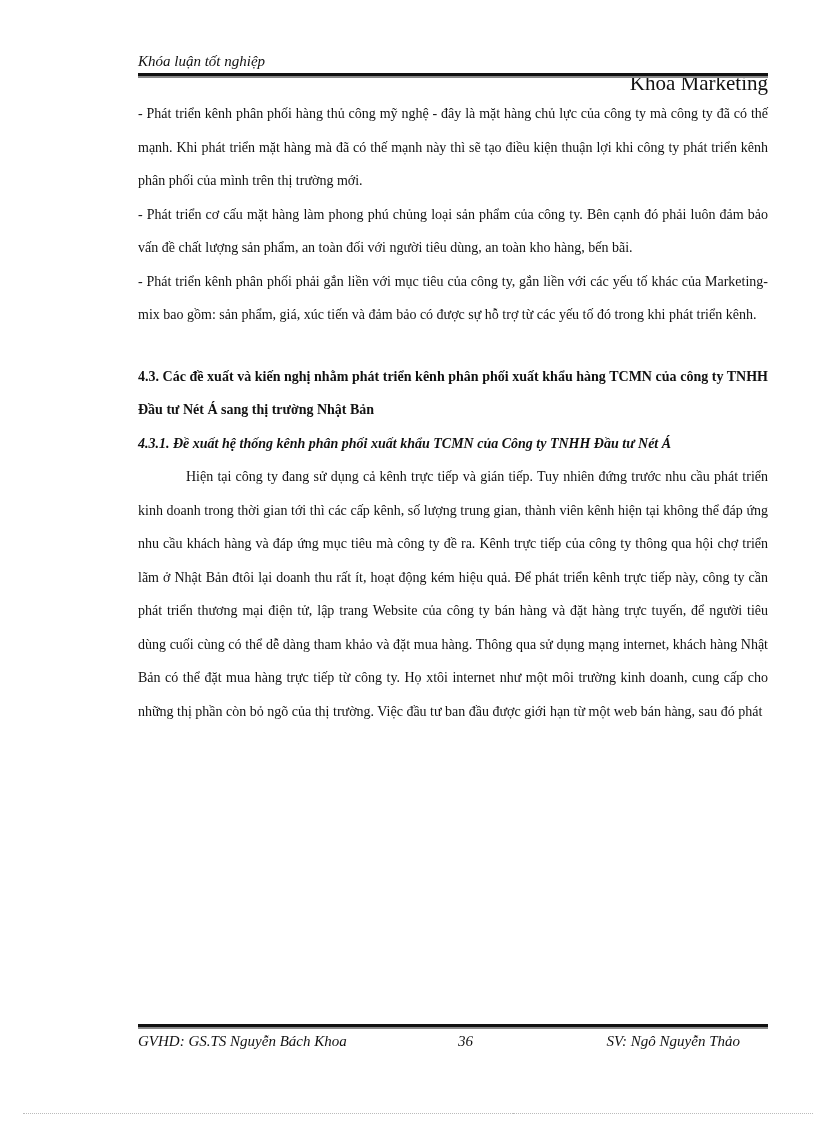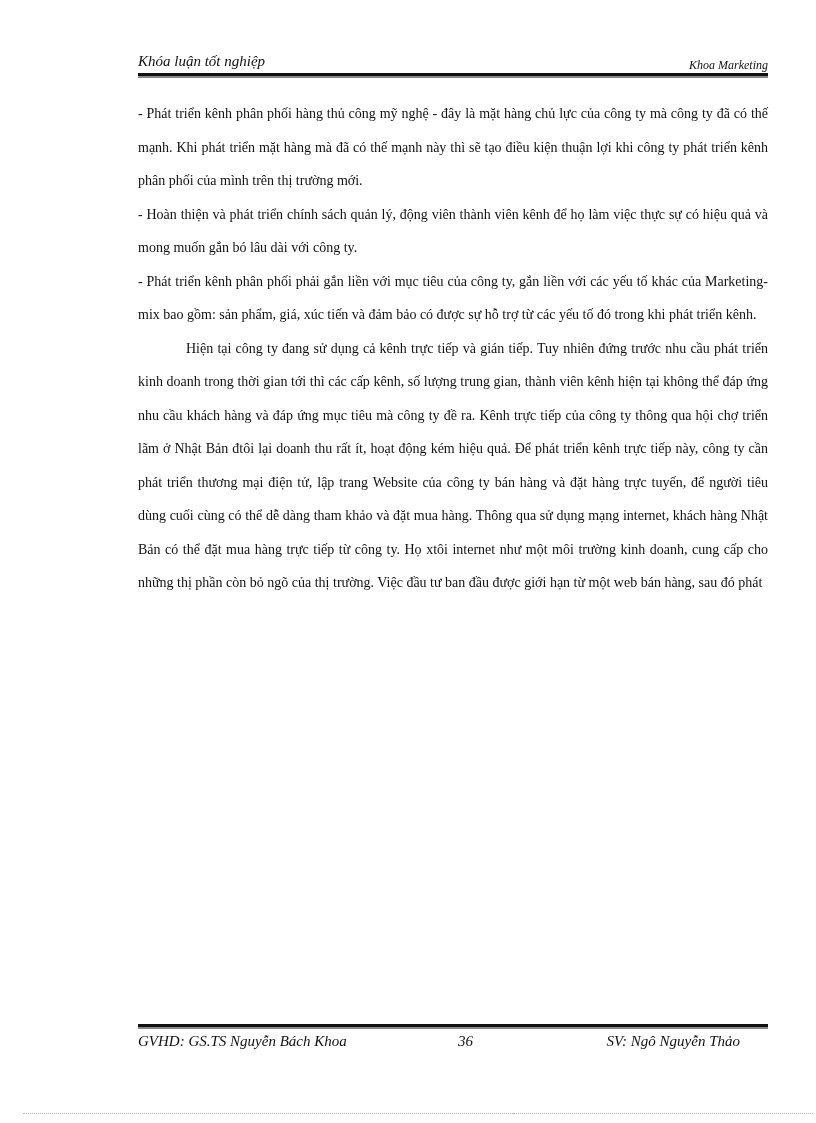--- a/index.html
+++ b/index.html
@@ -1,21 +1,21 @@
 <!DOCTYPE html>
 <html><head>
   <meta charset="utf-8">
   <style>
     html, body { margin: 0; padding: 0; background: #ffffff; }
     body { width: 816px; height: 1123px; position: relative; overflow: hidden; font-family: "Liberation Serif", serif; color: #111; }
     .page { position: absolute; left: 0; top: 0; width: 816px; height: 1123px; margin-left: 7px; }
 
     .header { position: absolute; left: 131px; top: 53px; width: 630px; height: 20px; }
     .header .left { position: absolute; left: 0; top: 0; font-style: italic; font-size: 15px; }
-    .header .right { position: absolute; right: 0; top: 5px; font-style: italic; font-size: 12px; }
+    .header .right { position: absolute; right: 0; top: 18px; font-size: 21px; }
     .header-rule { position: absolute; left: 131px; top: 73px; width: 630px; height: 3px; background: #111; }
     .header-rule2 { position: absolute; left: 131px; top: 76px; width: 630px; height: 2px; background: #888; }
 
     .body { position: absolute; left: 131px; top: 97px; width: 630px; font-size: 14px; line-height: 33.5px; text-align: justify; }
     .body p { margin: 0; }
     .body .indent { text-indent: 48px; font-family: Liberation Serif, serif; }
     .body .heading { font-weight: bold; margin-top: 28px; }
     .body .subheading { font-weight: bold; font-style: italic; }
 
     .footer-rule { position: absolute; left: 131px; top: 1024px; width: 630px; height: 3px; background: #111; }
@@ -34,22 +34,24 @@
 <div class="page">
   <div class="header">
     <span class="left">Khóa luận tốt nghiệp</span>
     <span class="right">Khoa Marketing</span>
   </div>
   <div class="header-rule"></div>
   <div class="header-rule2"></div>
 
   <div class="body">
     <p>- Phát triển kênh phân phối hàng thủ công mỹ nghệ - đây là mặt hàng chủ lực của công ty mà công ty đã có thế mạnh. Khi phát triển mặt hàng mà đã có thế mạnh này thì sẽ tạo điều kiện thuận lợi khi công ty phát triển kênh phân phối của mình trên thị trường mới.</p>
-    <p>- Hoàn thiện và phát triển chính sách quản lý, động viên thành viên kênh để họ làm việc thực sự có hiệu quả và mong muốn gắn bó lâu dài với công ty.</p>
+    <p> - Phát triển cơ cấu mặt hàng làm phong phú chủng loại sản phẩm của công ty. Bên cạnh đó phải luôn đảm bảo vấn đề chất lượng sản phẩm, an toàn đối với người tiêu dùng, an toàn kho hàng, bến bãi.</p>
     <p> - Phát triển kênh phân phối phải gắn liền với mục tiêu của công ty, gắn liền với các yếu tố khác của Marketing-mix bao gồm: sản phẩm, giá, xúc tiến và đảm bảo có được sự hỗ trợ từ các yếu tố đó trong khi phát triển kênh.</p>
+    <p class="heading">4.3. Các đề xuất và kiến nghị nhằm phát triển kênh phân phối xuất khẩu hàng TCMN của công ty TNHH Đầu tư Nét Á sang thị trường Nhật Bản</p>
+    <p class="subheading">4.3.1. Đề xuất hệ thống kênh phân phối xuất khẩu TCMN của Công ty TNHH Đầu tư Nét Á</p>
     <p class="indent">Hiện tại công ty đang sử dụng cả kênh trực tiếp và gián tiếp. Tuy nhiên đứng trước nhu cầu phát triển kinh doanh trong thời gian tới thì các cấp kênh, số lượng trung gian, thành viên kênh hiện tại không thể đáp ứng nhu cầu khách hàng và đáp ứng mục tiêu mà công ty đề ra. Kênh trực tiếp của công ty thông qua hội chợ triển lãm ở Nhật Bản đtôi lại doanh thu rất ít, hoạt động kém hiệu quả. Để phát triển kênh trực tiếp này, công ty cần phát triển thương mại điện tử, lập trang Website của công ty bán hàng và đặt hàng trực tuyến, để người tiêu dùng cuối cùng có thể dễ dàng tham khảo và đặt mua hàng. Thông qua sử dụng mạng internet, khách hàng Nhật Bản có thể đặt mua hàng trực tiếp từ công ty. Họ xtôi internet như một môi trường kinh doanh, cung cấp cho những thị phần còn bỏ ngõ của thị trường. Việc đầu tư ban đầu được giới hạn từ một web bán hàng, sau đó phát</p>
   </div>
 
   <div class="footer-rule"></div>
   <div class="footer-rule2"></div>
   <div class="footer">
     <span class="left">GVHD: GS.TS Nguyễn Bách Khoa</span>
     <span class="center">36</span>
     <span class="right">SV: Ngô Nguyễn Thảo</span>
   </div>

